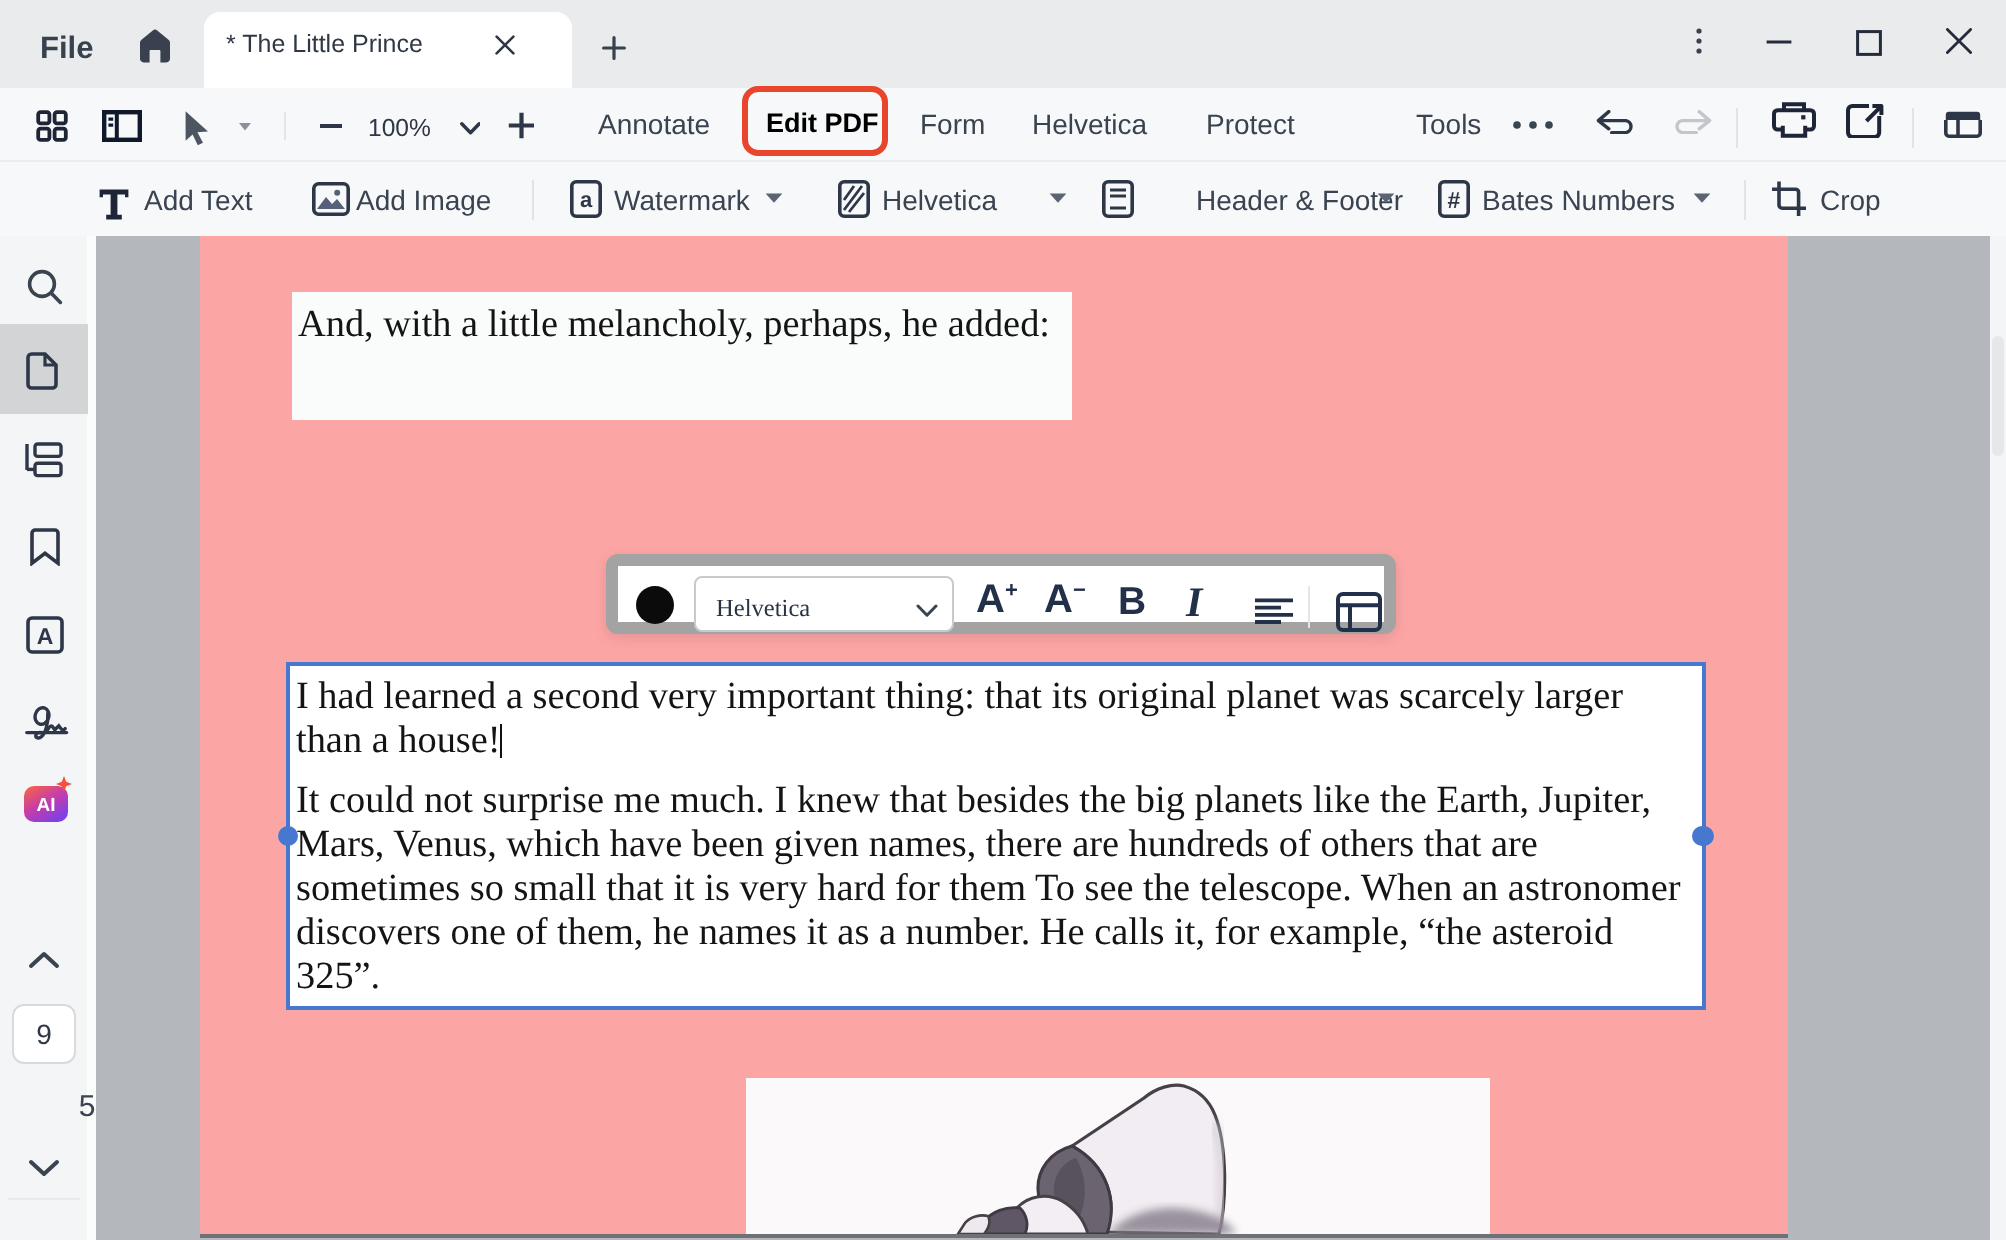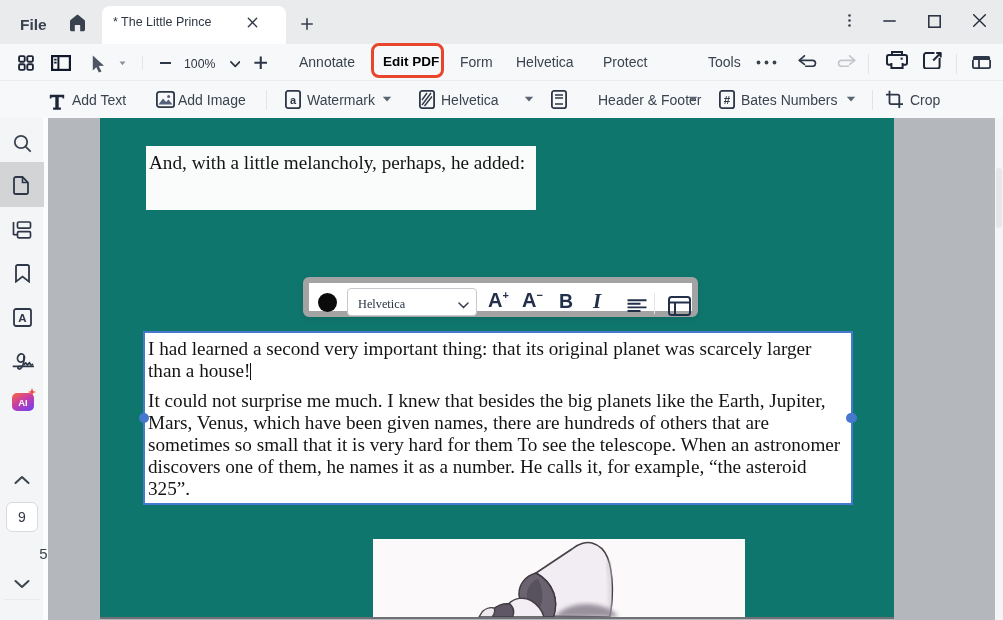--- a/index.html
+++ b/index.html
@@ -9,21 +9,21 @@
 svg { display:block; }
 
 #titlebar { position:absolute; left:0; top:0; width:1003px; height:44px; background:#e9ebed; }
 #tab { position:absolute; left:102px; top:6px; width:184px; height:38px; background:#ffffff; border-radius:8px 8px 0 0; }
 
 #row2 { position:absolute; left:0; top:44px; width:1003px; height:36px; background:#f7f8f9; }
 #row3 { position:absolute; left:0; top:80px; width:1003px; height:38px; background:#f7f8f9; border-top:1px solid #ececee; }
 
 #sidebar { position:absolute; left:0; top:118px; width:48px; height:502px; background:linear-gradient(to right,#f4f5f6 43.5px,#fbfcfc 43.5px); }
 #docarea { position:absolute; left:48px; top:118px; width:947px; height:502px; background:#b4b8bc; }
-#page { position:absolute; left:52px; top:0; width:794px; height:499px; background:#0f766e; }
+#page { position:absolute; left:52px; top:0; width:794px; height:499px; background:#fca5a5; }
 #scroll { position:absolute; left:995px; top:118px; width:8px; height:502px; background:#f4f5f6; }
 .menulabel { font-size:14px; color:#3a4350; }
 .docserif { font-family:"Liberation Serif",serif; font-size:19.2px; color:#141414; white-space:nowrap; }
 #fmtbar { position:absolute; left:203px; top:159px; width:395px; height:40px; background:#fff; border:6px solid #a3a3a3; border-radius:6px; box-shadow:0 2px 7px rgba(0,0,0,0.10); }
 .fa { font-size:20px; color:#22304a; font-weight:bold; }
 .fa sup { font-size:11px; }
 .handle { position:absolute; width:10.4px; height:10.4px; border-radius:50%; background:#4678d0; }
 #caret { display:inline-block; width:1px; height:17px; background:#111; vertical-align:-3px; }
 #scrollthumb { position:absolute; left:996px; top:168px; width:6px; height:60px; background:#e6e7e9; border-radius:3px; }
 </style>

